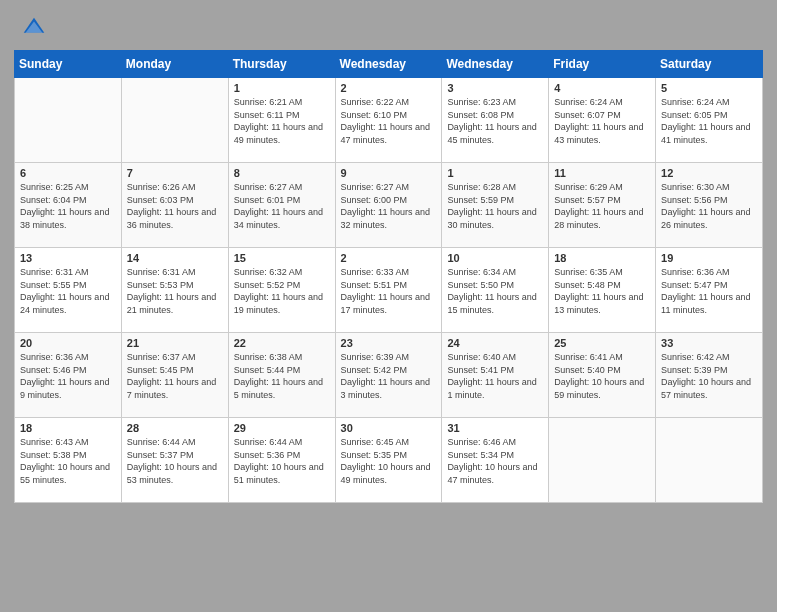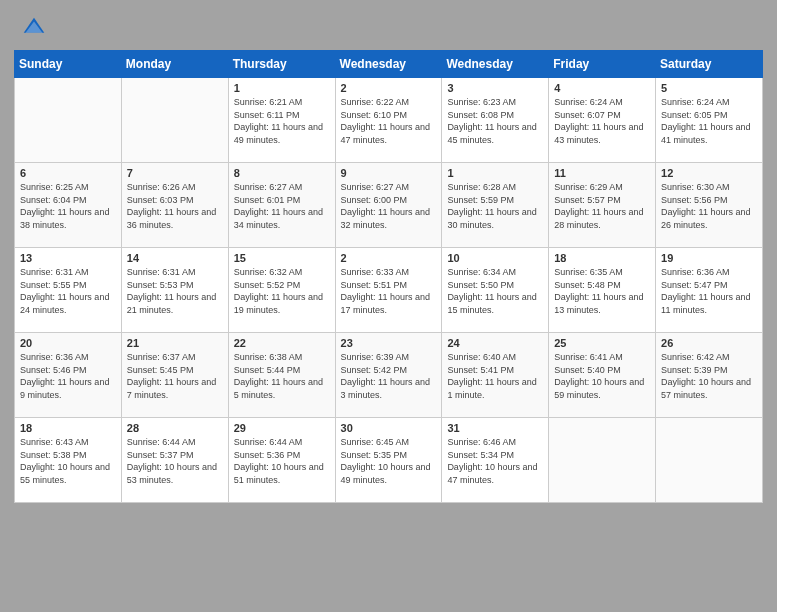--- a/index.html
+++ b/index.html
@@ -243,21 +243,21 @@
             </td>
             <td>
               <span class="day-num">24</span>
               <div class="day-detail">Sunrise: 6:40 AM<br>Sunset: 5:41 PM<br>Daylight: 11 hours and 1 minute.</div>
             </td>
             <td>
               <span class="day-num">25</span>
               <div class="day-detail">Sunrise: 6:41 AM<br>Sunset: 5:40 PM<br>Daylight: 10 hours and 59 minutes.</div>
             </td>
             <td>
-              <span class="day-num">26</span>
+              <span class="day-num">33</span>
               <div class="day-detail">Sunrise: 6:42 AM<br>Sunset: 5:39 PM<br>Daylight: 10 hours and 57 minutes.</div>
             </td>
           </tr>
           <tr>
             <td>
               <span class="day-num">18</span>
               <div class="day-detail">Sunrise: 6:43 AM<br>Sunset: 5:38 PM<br>Daylight: 10 hours and 55 minutes.</div>
             </td>
             <td>
               <span class="day-num">28</span>

